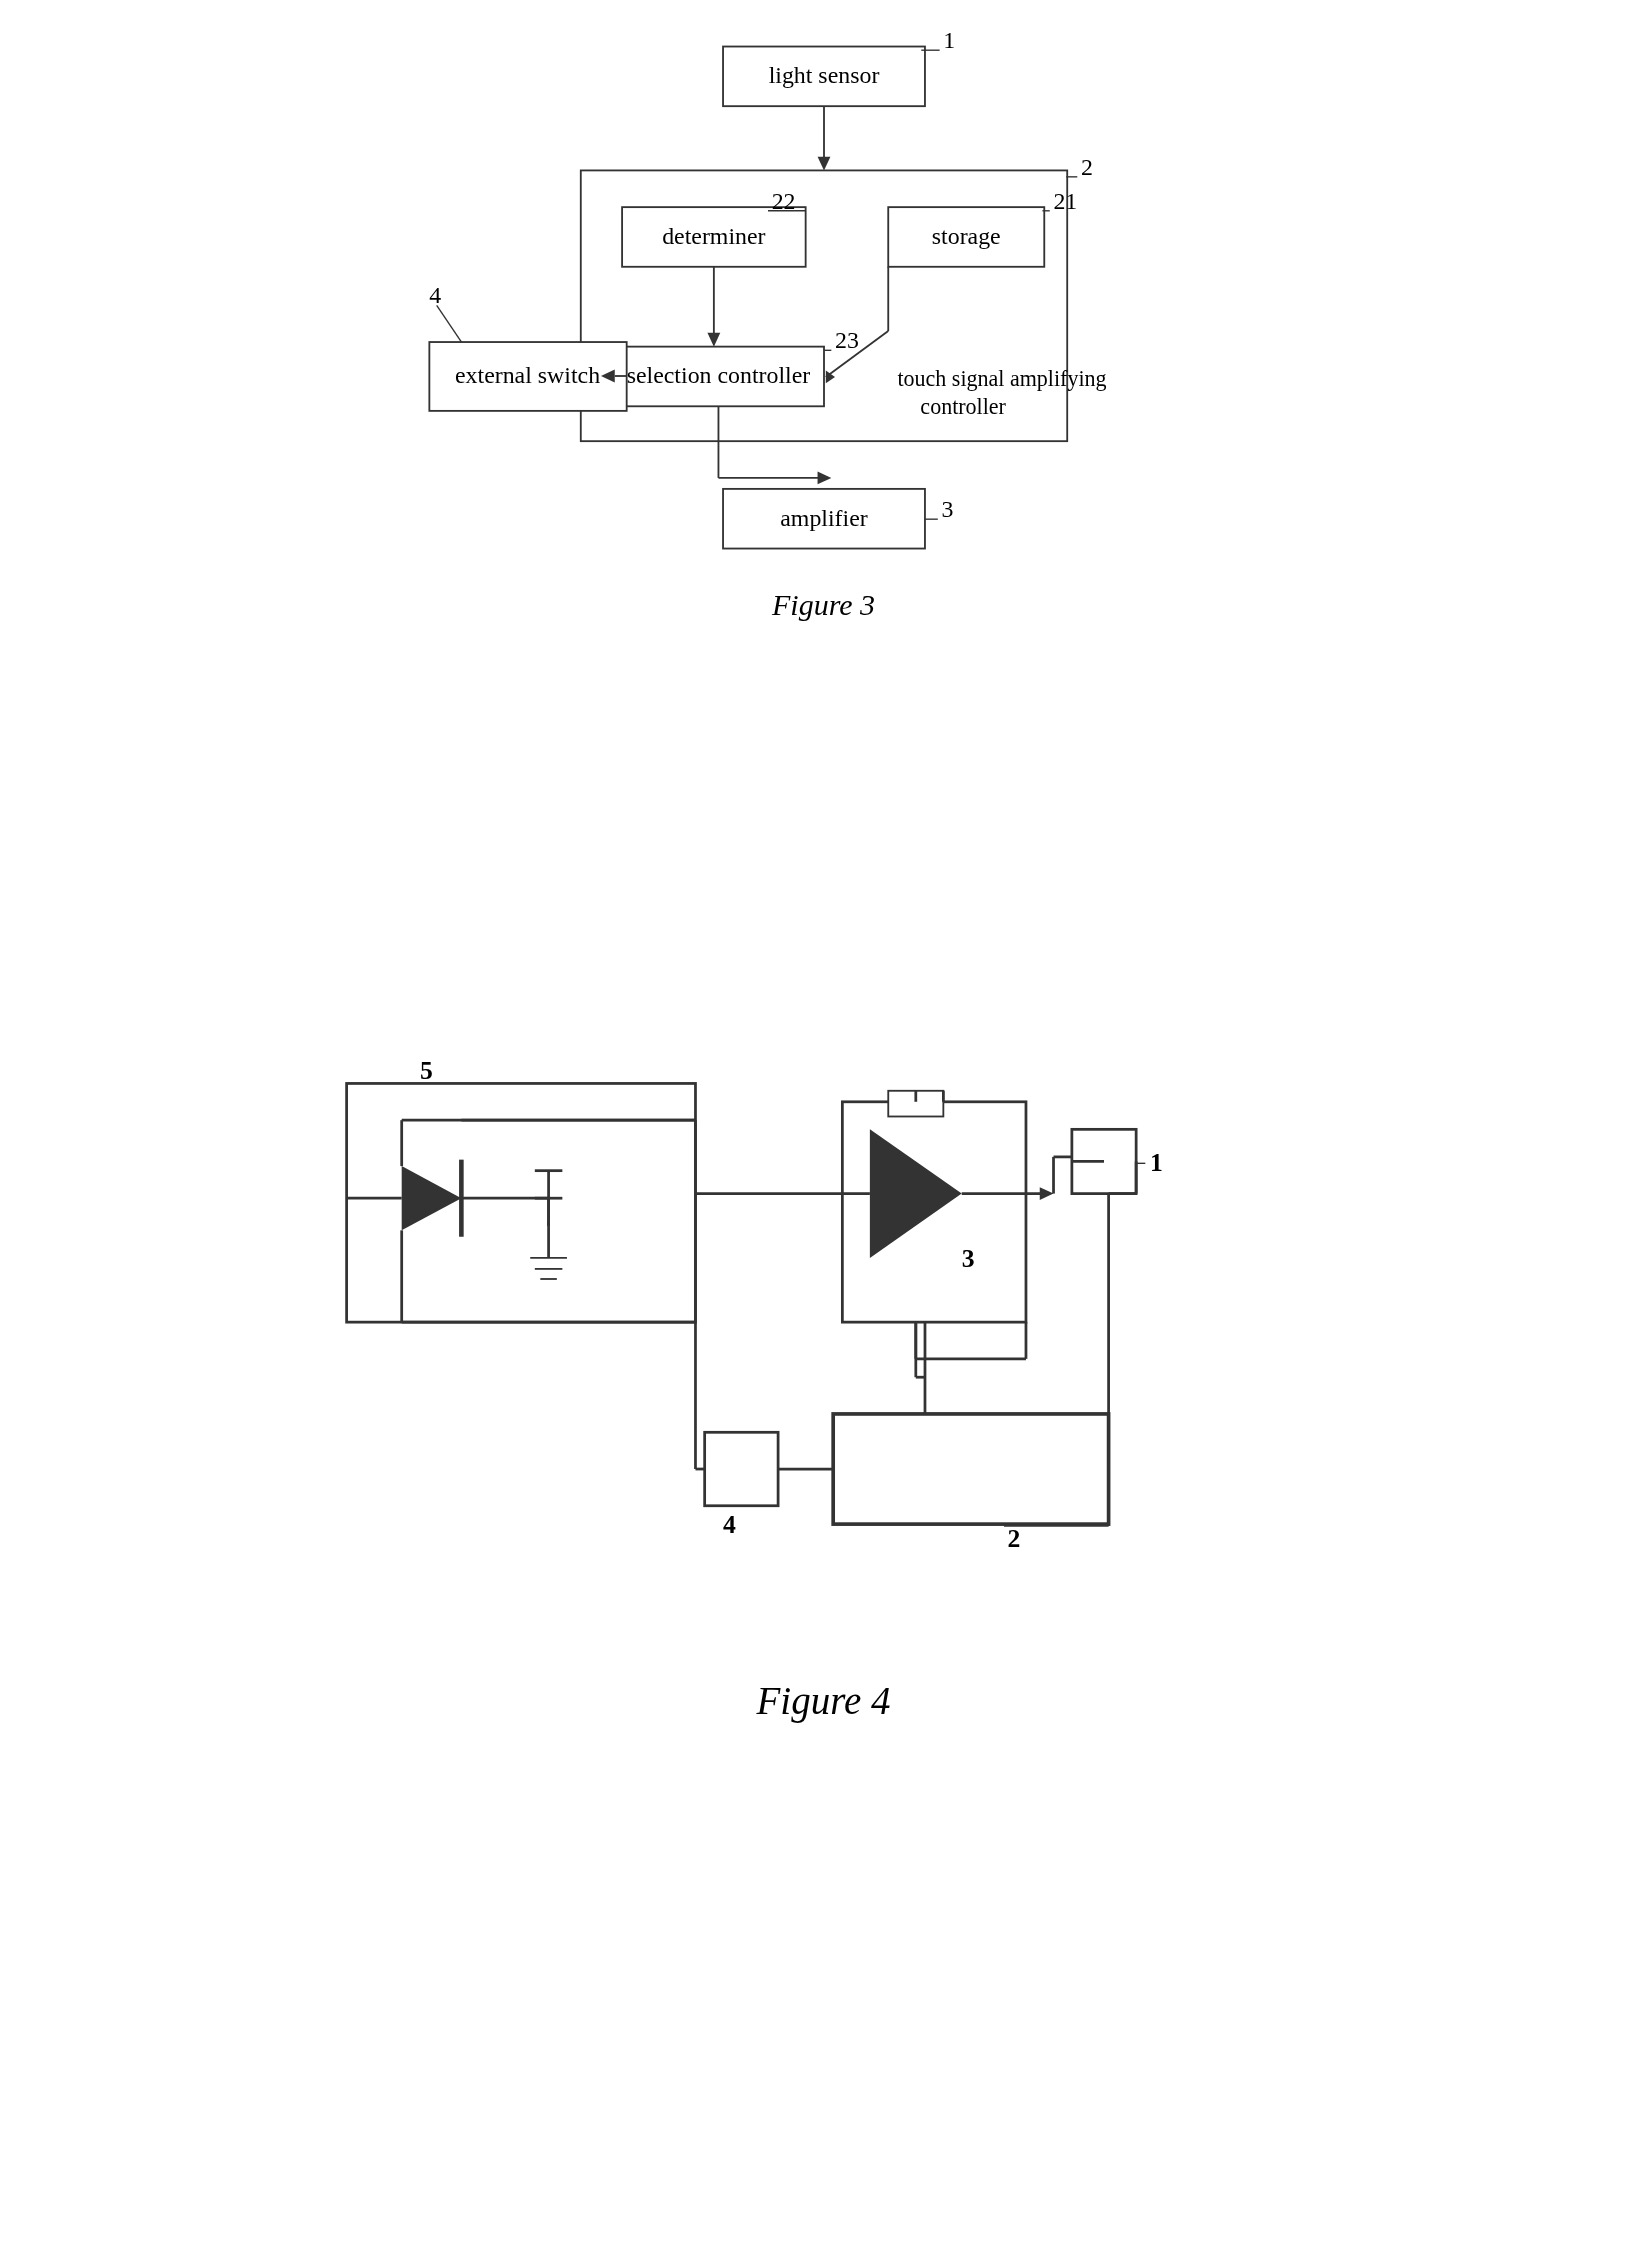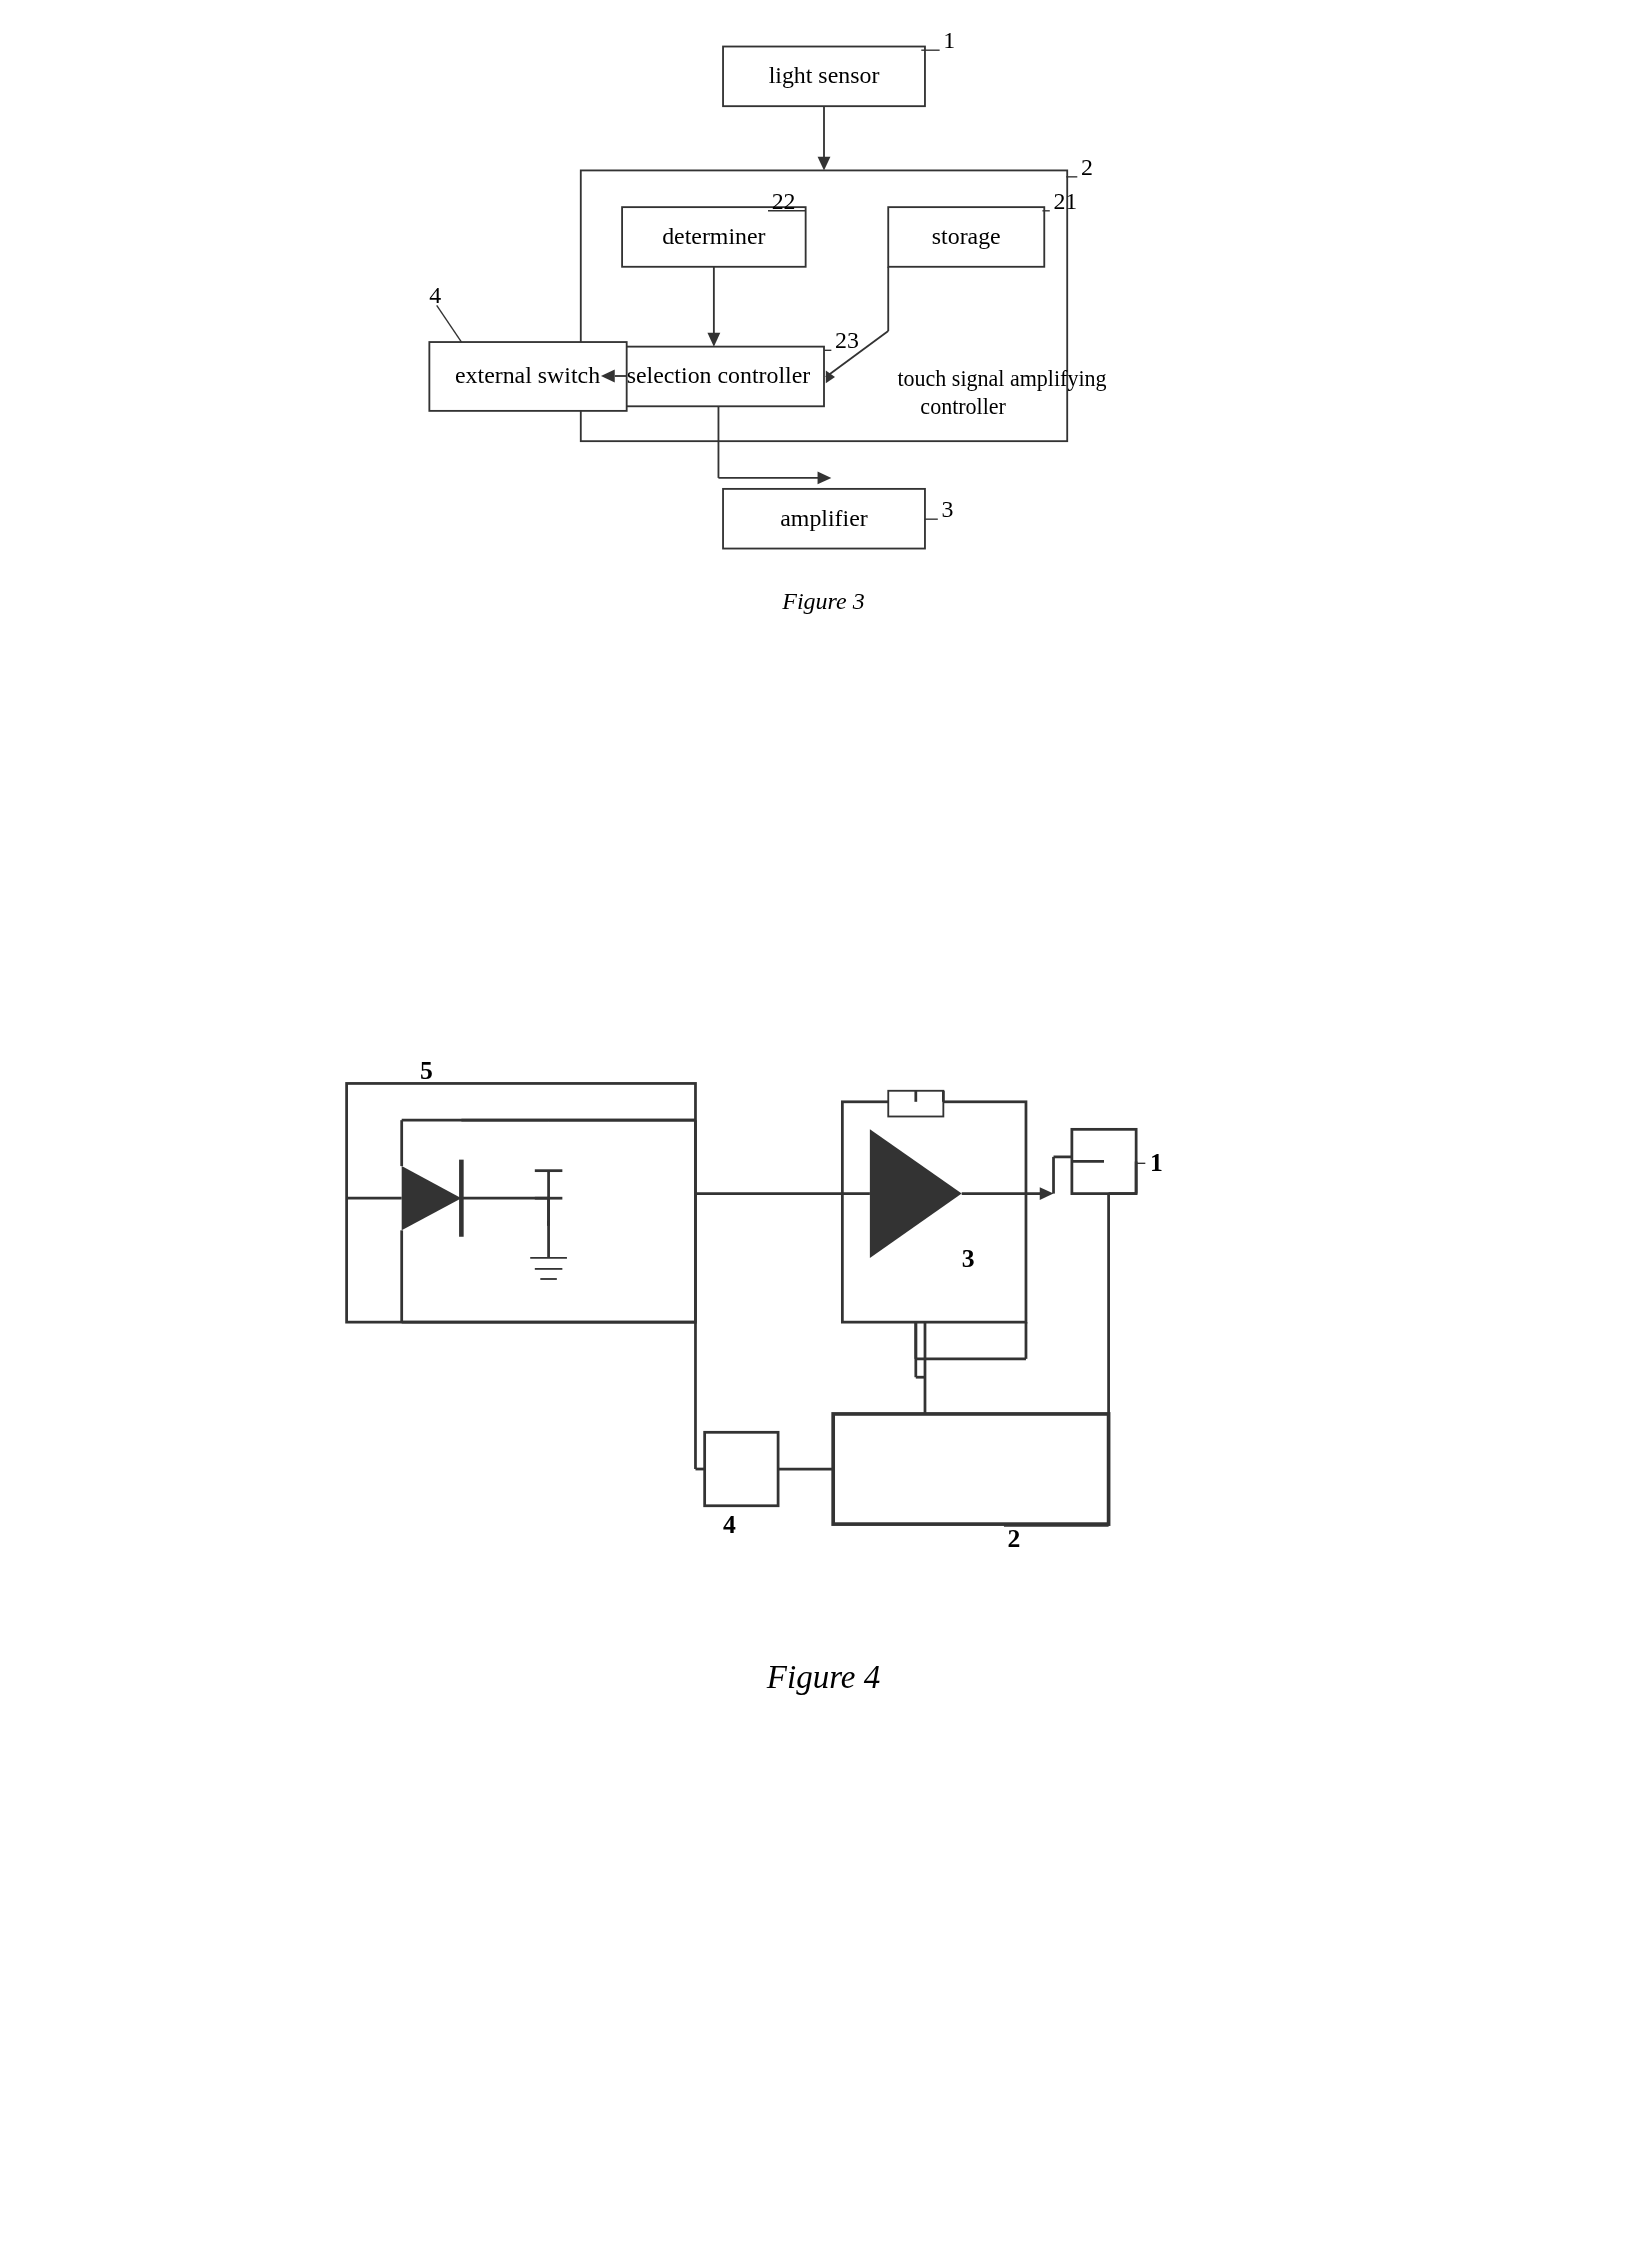--- a/index.html
+++ b/index.html
@@ -32,21 +32,21 @@
 
     .fig3-diagram {
       position: relative;
       width: 826px;
       height: 533px;
       margin: 0 auto;
     }
 
     
     .fig3-caption {
-      font-size: 24px;
+      font-size: 30px;
       margin-top: 27.5px;
       text-align: center;
       font-style: italic;
     }
 
     
     .figure4-container {
       position: absolute;
       top: 1010px;
       left: 0;
@@ -57,22 +57,22 @@
     }
 
     .fig4-diagram {
       position: relative;
       width: 1010px;
       height: 643px;
       margin: 0 auto;
     }
 
     .fig4-caption {
-      font-size: 33px;
-      margin-top: 6px;
+      font-size: 39px;
+      margin-top: 25px;
       text-align: left;
       font-style: italic;
     }
 
     
     .fig3-svg, .fig4-svg {
       position: absolute;
       top: 0;
       left: 0;
     }

